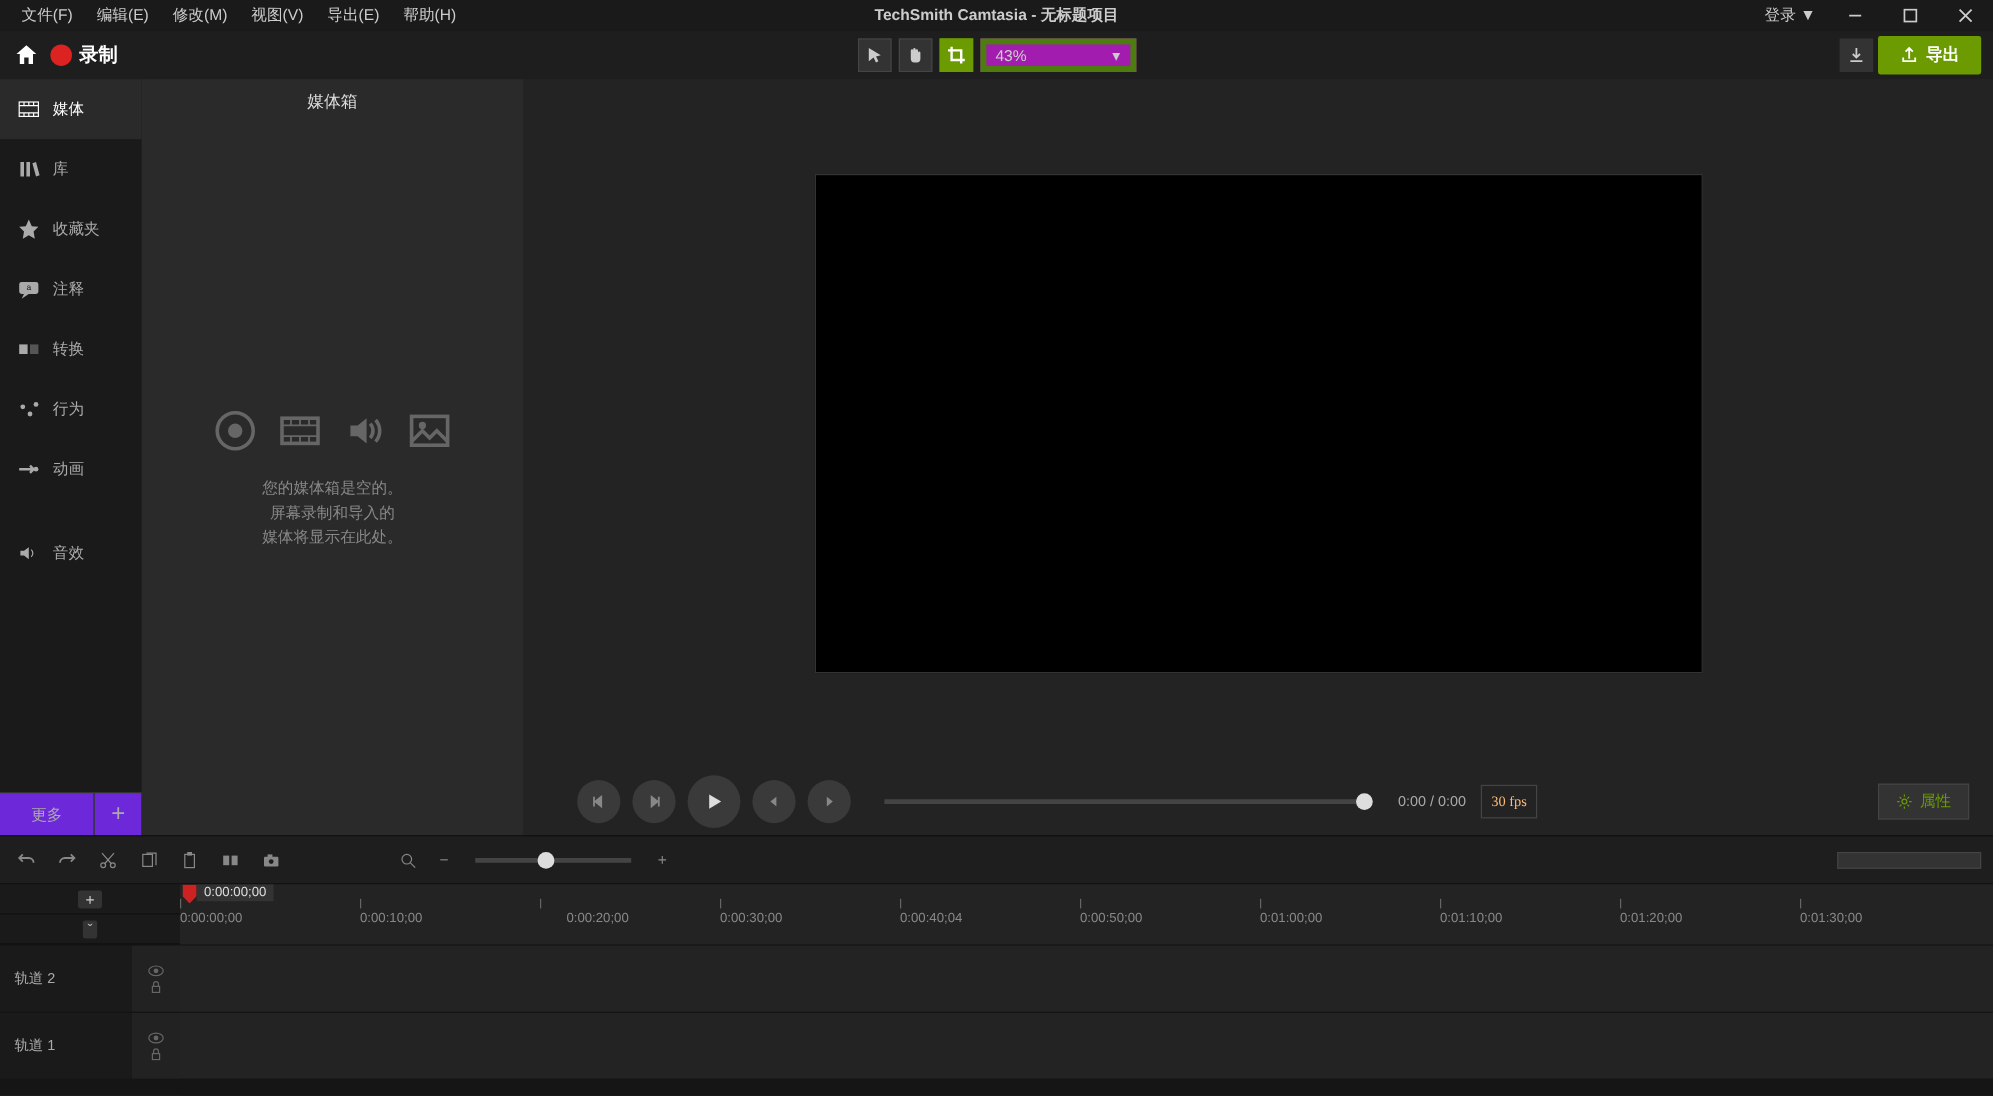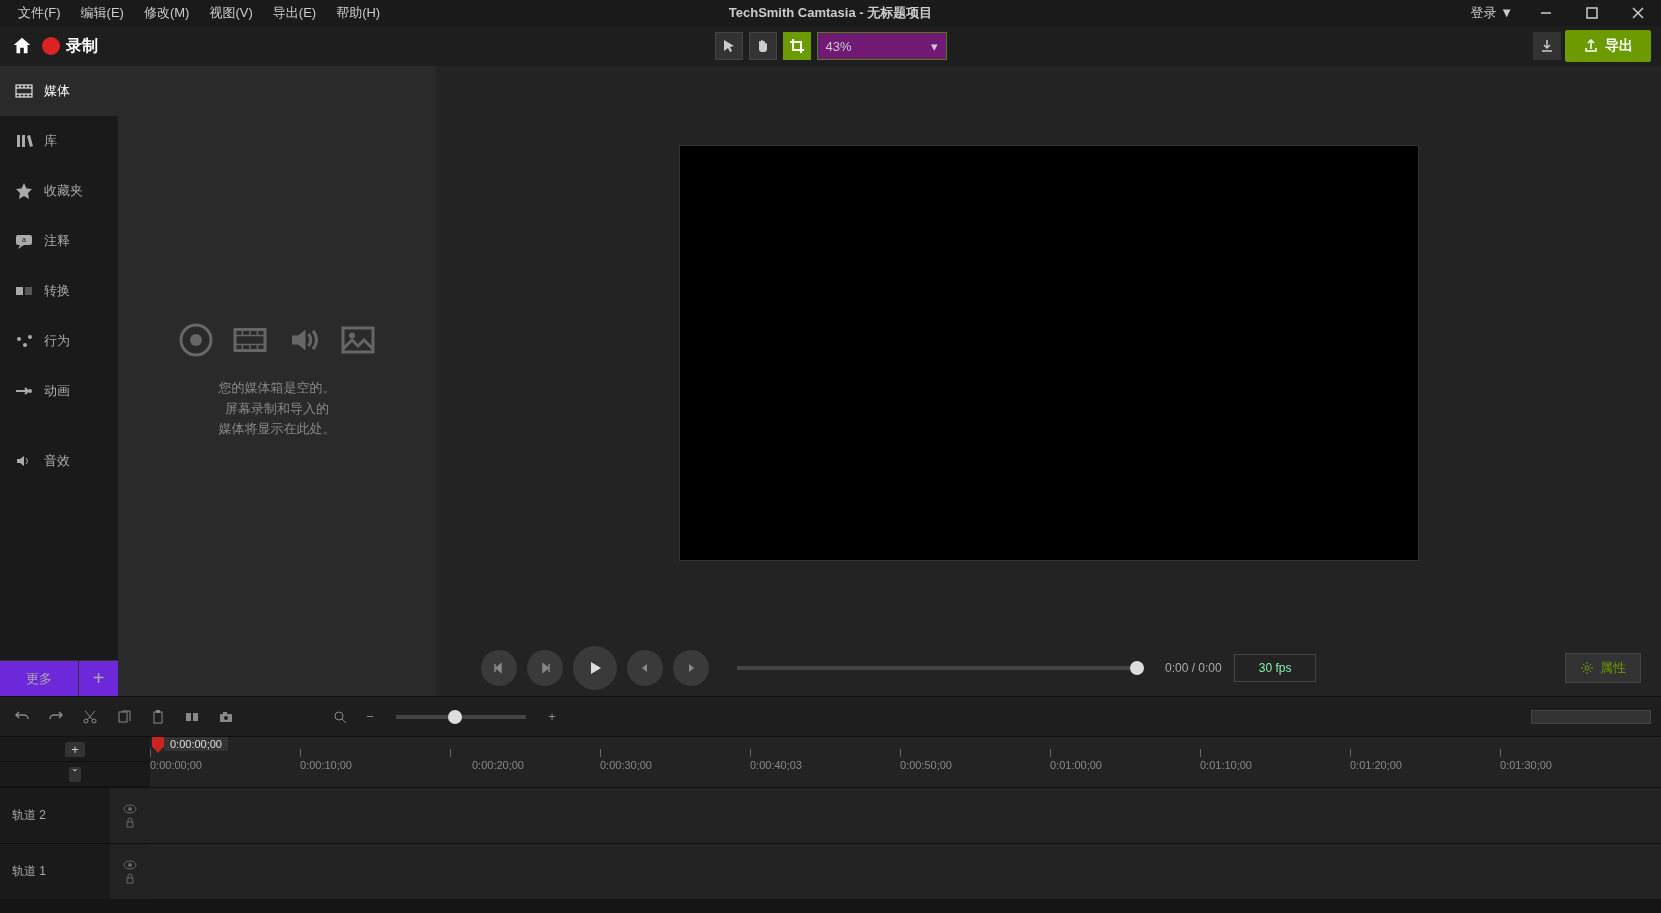--- a/index.html
+++ b/index.html
@@ -10,21 +10,21 @@
 .menubar-right { position: absolute; right: 0; display: flex; align-items: center; }
 .login { padding: 16px 10px; cursor: pointer; }
 .winbtn { width: 46px; height: 26px; display: flex; align-items: center; justify-content: center; cursor: pointer; }
 .topbar { height: 40px; background: #1e1e1e; display: flex; align-items: center; padding: 0 10px; gap: 8px; }
 .home-btn { width: 24px; height: 24px; display: flex; align-items: center; justify-content: center; cursor: pointer; }
 .rec-btn { display: flex; align-items: center; gap: 6px; cursor: pointer; font-size: 16px; font-weight: bold; color: #fff; }
 .rec-dot { width: 18px; height: 18px; border-radius: 50%; background: #d22; }
 .topbar-center { position: absolute; left: 50%; transform: translateX(-50%); display: flex; align-items: center; gap: 6px; }
 .tool-btn { width: 28px; height: 28px; display: flex; align-items: center; justify-content: center; cursor: pointer; background: #333; border: 1px solid #444; }
 .tool-btn.active { background: #6b9b00; border-color: #6b9b00; }
-.zoom-dd { width: 130px; height: 28px; background: #701a75; border: 1px solid #4d7c0f; display: flex; align-items: center; justify-content: space-between; padding: 0 8px; cursor: pointer; }
+.zoom-dd { width: 130px; height: 28px; background: #a21caf; border: 5px solid #4d7c0f; display: flex; align-items: center; justify-content: space-between; padding: 0 8px; cursor: pointer; }
 .topbar-right { margin-left: auto; display: flex; align-items: center; gap: 4px; }
 .dl-btn { width: 28px; height: 28px; background: #333; display: flex; align-items: center; justify-content: center; cursor: pointer; }
 .export-btn { background: #6b9b00; color: #fff; height: 32px; padding: 0 18px; display: flex; align-items: center; gap: 6px; cursor: pointer; font-size: 14px; font-weight: bold; border-radius: 2px; }
 .main { flex: 1; display: flex; min-height: 0; }
 .sidetabs { width: 118px; background: #1a1a1a; display: flex; flex-direction: column; }
 .sidetab { height: 50px; display: flex; align-items: center; padding: 0 14px; gap: 10px; cursor: pointer; color: #aaa; }
 .sidetab.active { background: #2a2a2a; color: #fff; }
 .sidetab-more { margin-top: auto; height: 36px; background: #6d28d9; display: flex; align-items: center; justify-content: center; cursor: pointer; border-top: 1px solid #333; color: #aaa; }
 .add-btn { width: 40px; height: 36px; display: flex; align-items: center; justify-content: center; font-size: 20px; border-left: 1px solid #333; }
 .binpanel { width: 318px; background: #2a2a2a; display: flex; flex-direction: column; }
@@ -36,21 +36,21 @@
 .canvas-area { flex: 1; display: flex; flex-direction: column; background: #232323; }
 .canvas-wrap { flex: 1; display: flex; align-items: center; justify-content: center; padding: 20px; }
 .canvas { width: 740px; height: 416px; background: #000; border: 1px solid #333; }
 .playbar { height: 56px; display: flex; align-items: center; padding: 0 20px; gap: 12px; position: relative; text-align: right; }
 .round-btn { width: 36px; height: 36px; border-radius: 50%; background: #3a3a3a; display: flex; align-items: center; justify-content: center; cursor: pointer; color: #888; }
 .play-btn { width: 44px; height: 44px; border-radius: 50%; background: #3a3a3a; display: flex; align-items: center; justify-content: center; cursor: pointer; }
 .play-btn svg { fill: #ddd; }
 .scrub { flex: 1; height: 4px; background: #444; position: relative; margin: 0 16px; cursor: pointer; max-width: 400px; }
 .scrub-head { width: 14px; height: 14px; border-radius: 50%; background: #ddd; position: absolute; top: -5px; right: -7px; }
 .time-text { color: #aaa; font-size: 12px; }
-.fps-box { height: 28px; padding: 0 24px; border: 1px solid #444; display: flex; align-items: center; color: #86efac; font-size: 12px; }
+.fps-box { height: 28px; padding: 0 8px; border: 1px solid #444; display: flex; align-items: center; color: #fdba74; font-size: 12px; font-family: Liberation Serif, serif; }
 .pbar-left { display: flex; align-items: center; gap: 10px; margin-left: 25px; }
 .props-btn { margin-left: auto; background: #333; height: 30px; padding: 0 14px; display: flex; align-items: center; gap: 6px; cursor: pointer; border: 1px solid #444; color: #6b9b00; }
 .timeline-tools { height: 40px; background: #1e1e1e; display: flex; align-items: center; padding: 0 10px; gap: 10px; border-top: 1px solid #111; }
 .tl-tool { width: 24px; height: 24px; display: flex; align-items: center; justify-content: center; cursor: pointer; color: #888; }
 .zoom-slider { width: 130px; height: 4px; background: #444; position: relative; margin: 0 8px; cursor: pointer; }
 .zoom-head { width: 14px; height: 14px; border-radius: 50%; background: #ddd; position: absolute; top: -5px; left: 40%; }
 .tl-magnify { display: flex; align-items: center; gap: 6px; margin-left: 80px; }
 .tl-spacer { flex: 1; }
 .scrollbar { width: 120px; height: 14px; background: #333; border: 1px solid #444; }
 .timeline { flex: 0 0 auto; display: flex; flex-direction: column; background: #1e1e1e; border-top: 1px solid #111; }
@@ -209,20 +209,21 @@
         </svg>
       <span>音效</span>
     </div>
     <div style="display:flex;margin-top:auto">
       <div class="sidetab-more" style="flex:1">更多</div>
       <div class="sidetab-more add-btn">+</div>
     </div>
   </div>
 
   <div class="binpanel">
+    <div class="bin-title">媒体箱</div>
     <div class="bin-content">
       <div class="bin-icons">
         <svg width="36" height="36" viewBox="0 0 24 24">
             <circle cx="12" cy="12" r="10" stroke="#666" stroke-width="2" fill="none"></circle>
             <circle cx="12" cy="12" r="4" fill="#666"></circle>
           </svg>
         <svg width="36" height="36" viewBox="0 0 24 24">
             <rect x="2" y="5" width="20" height="14" stroke="#666" stroke-width="2" fill="none"></rect>
             <path d="M2 9h20M2 15h20M7 5v4M12 5v4M17 5v4M7 15v4M12 15v4M17 15v4" stroke="#666"></path>
           </svg>
@@ -365,21 +366,21 @@
     <div class="tl-ruler">
       <div class="playhead">
         <div class="playhead-marker"></div>
         <div class="playhead-time">0:00:00;00</div>
       </div>
       <div class="ruler-ticks" id="ruler-ticks">
           <div class="tick-major" style="left: 0px;">0:00:00;00</div>
           <div class="tick-major" style="left: 150px;">0:00:10;00</div>
           <div class="tick-major" style="left: 300px; padding-left: 22px;">0:00:20;00</div>
           <div class="tick-major" style="left: 450px;">0:00:30;00</div>
-          <div class="tick-major" style="left: 600px;">0:00:40;03</div>
+          <div class="tick-major" style="left: 600px;">0:00:40;04</div>
           <div class="tick-major" style="left: 750px;">0:00:50;00</div>
           <div class="tick-major" style="left: 900px;">0:01:00;00</div>
           <div class="tick-major" style="left: 1050px;">0:01:10;00</div>
           <div class="tick-major" style="left: 1200px;">0:01:20;00</div>
           <div class="tick-major" style="left: 1350px;">0:01:30;00</div>
         </div>
     </div>
   </div>
   <div id="tracks">
       <div class="tl-track">

